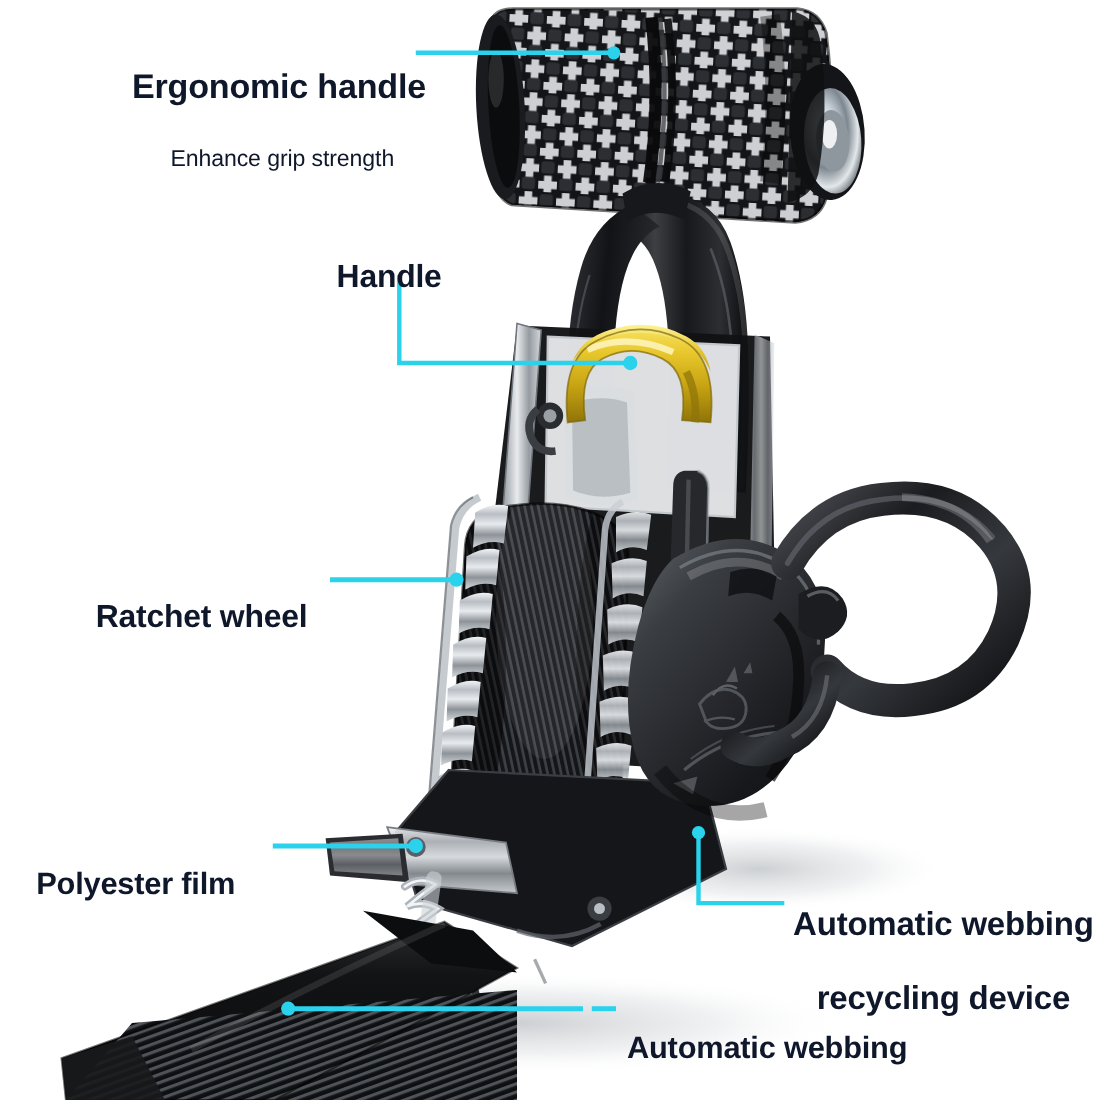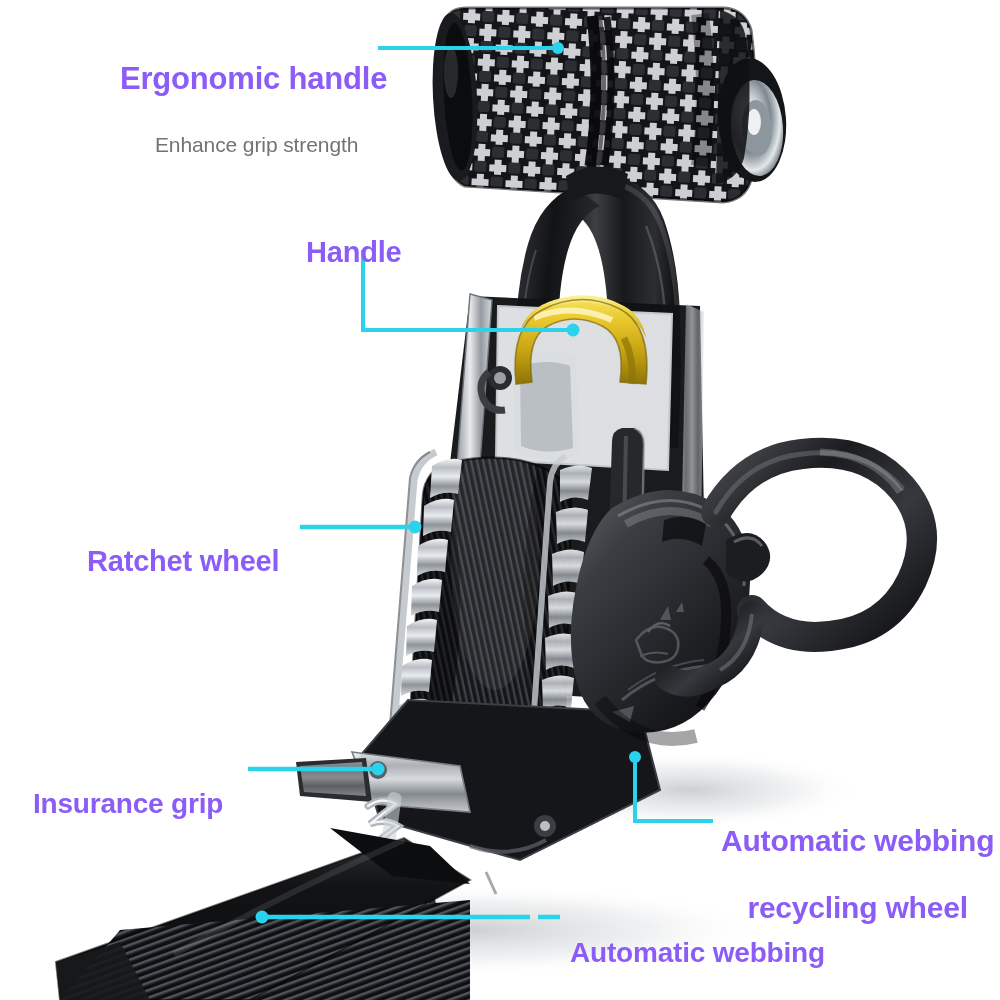--- a/index.html
+++ b/index.html
@@ -8,24 +8,24 @@
     width:1000px;height:1000px;position:relative;overflow:hidden;
     font-family:"Liberation Sans","DejaVu Sans",sans-serif;
     background:#ffffff;
   }
   #stage{position:absolute;inset:0;width:1000px;height:1000px;}
   #photo{position:absolute;inset:0;width:1000px;height:1000px;}
   #overlay{position:absolute;inset:0;width:1000px;height:1000px;}
 
   .callout{position:absolute;white-space:pre;}
   .callout .title{
-    font-weight:700;color:#8b5cf6;letter-spacing:-0.2px;
+    font-weight:700;color:#0f172a;letter-spacing:-0.2px;
   }
   .callout .sub{
-    font-weight:400;color:#737373;letter-spacing:-0.1px;
+    font-weight:400;color:#0f172a;letter-spacing:-0.1px;
   }
 
   
   #c-ergonomic{left:120px;top:26px;}
   #c-ergonomic .title{font-size:31px;line-height:34px;display:block;}
   #c-ergonomic .sub{font-size:21px;line-height:26px;display:block;text-align:center;padding-left:6px;}
 
   #c-handle{left:306px;top:200px;}
   #c-handle .title{font-size:29px;line-height:32px;display:block;}
 
@@ -438,25 +438,25 @@
 
   <div class="callout" id="c-ratchet">
     <span class="title">Ratchet wheel</span>
   </div>
 
   <div class="callout" id="c-handle">
     <span class="title">Handle</span>
   </div>
 
   <div class="callout" id="c-insurance">
-    <span class="title">Insurance grip</span>
+    <span class="title">Polyester film</span>
   </div>
 
   <div class="callout" id="c-auto">
     <span class="title">Automatic webbing</span>
-    <span class="title">recycling wheel</span>
+    <span class="title">recycling device</span>
   </div>
 
   <div class="callout" id="c-poly">
     <span class="title">Automatic webbing</span>
   </div>
 
 </div>
 
 </body></html>

